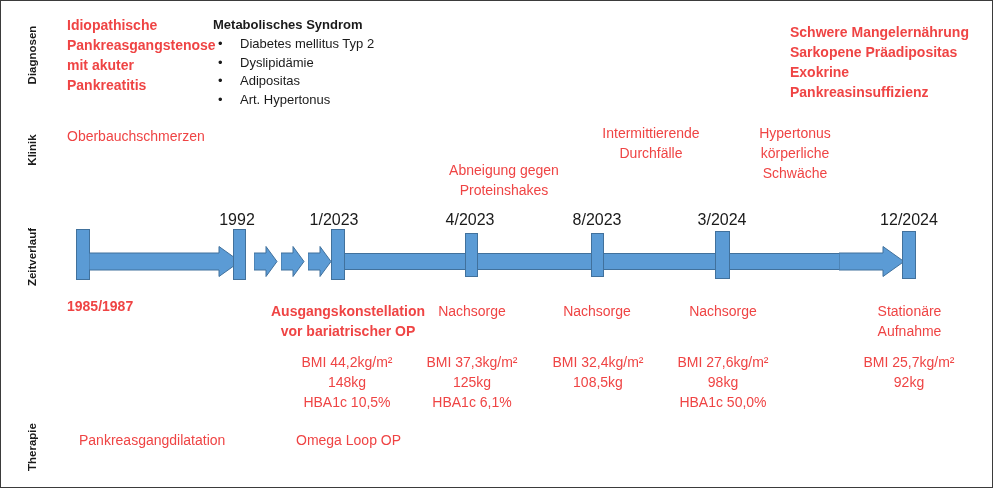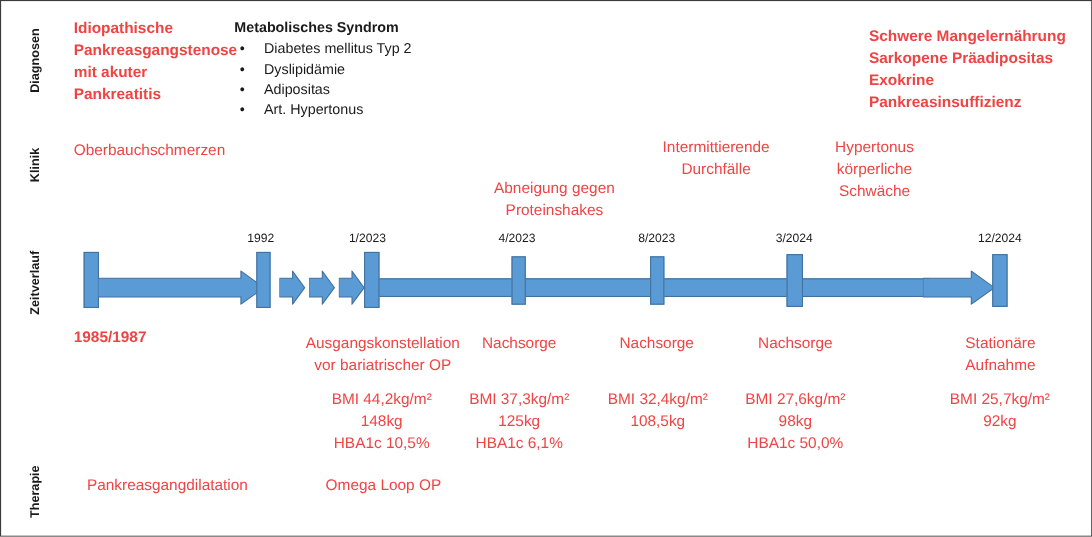--- a/index.html
+++ b/index.html
@@ -83,21 +83,21 @@
     box-sizing: border-box;
   }
   .tl-arrow {
     position: absolute;
   }
   .tl-chev {
     position: absolute;
   }
   .tl-date {
     position: absolute;
-    font-size: 11px;
+    font-size: 16px;
     color: #1a1a1a;
     text-align: center;
     white-space: nowrap;
   }
 </style>
 </head>
 <body>
 
 <div id="figure">
 
@@ -175,21 +175,21 @@
   </svg>
 
   <div class="tl-bar" style="left:330px; top:228px; width:14px; height:51px;"></div>
   <div class="tl-bar" style="left:464px; top:232px; width:13px; height:44px;"></div>
   <div class="tl-bar" style="left:590px; top:232px; width:13px; height:44px;"></div>
   <div class="tl-bar" style="left:714px; top:230px; width:15px; height:48px;"></div>
   <div class="tl-bar" style="left:901px; top:230px; width:14px; height:48px;"></div>
 
   <div class="txt left" style="left:66px; top:296px; width:120px;font-weight:bold;">1985/1987</div>
 
-  <div class="txt center" style="left:268px; top:301px; width:158px;">Ausgangskonstellation
+  <div class="txt center" style="left:268px; top:301px; width:158px;font-weight:bold;">Ausgangskonstellation
 vor bariatrischer OP</div>
   <div class="txt center" style="left:428px; top:301px; width:86px;">Nachsorge</div>
   <div class="txt center" style="left:553px; top:301px; width:86px;">Nachsorge</div>
   <div class="txt center" style="left:679px; top:301px; width:86px;">Nachsorge</div>
   <div class="txt center" style="left:845px; top:301px; width:127px;">Stationäre Aufnahme</div>
 
   <div class="txt center" style="left:276px; top:352px; width:140px;">BMI 44,2kg/m²
 148kg
 HBA1c 10,5%</div>
   <div class="txt center" style="left:409px; top:352px; width:124px;">BMI 37,3kg/m²

